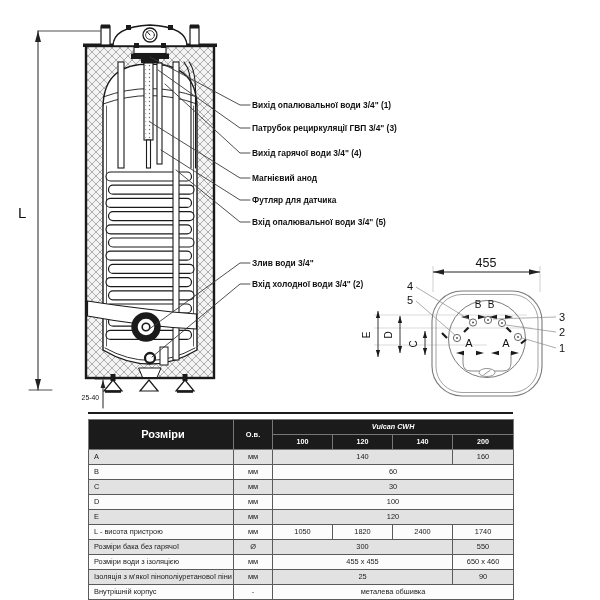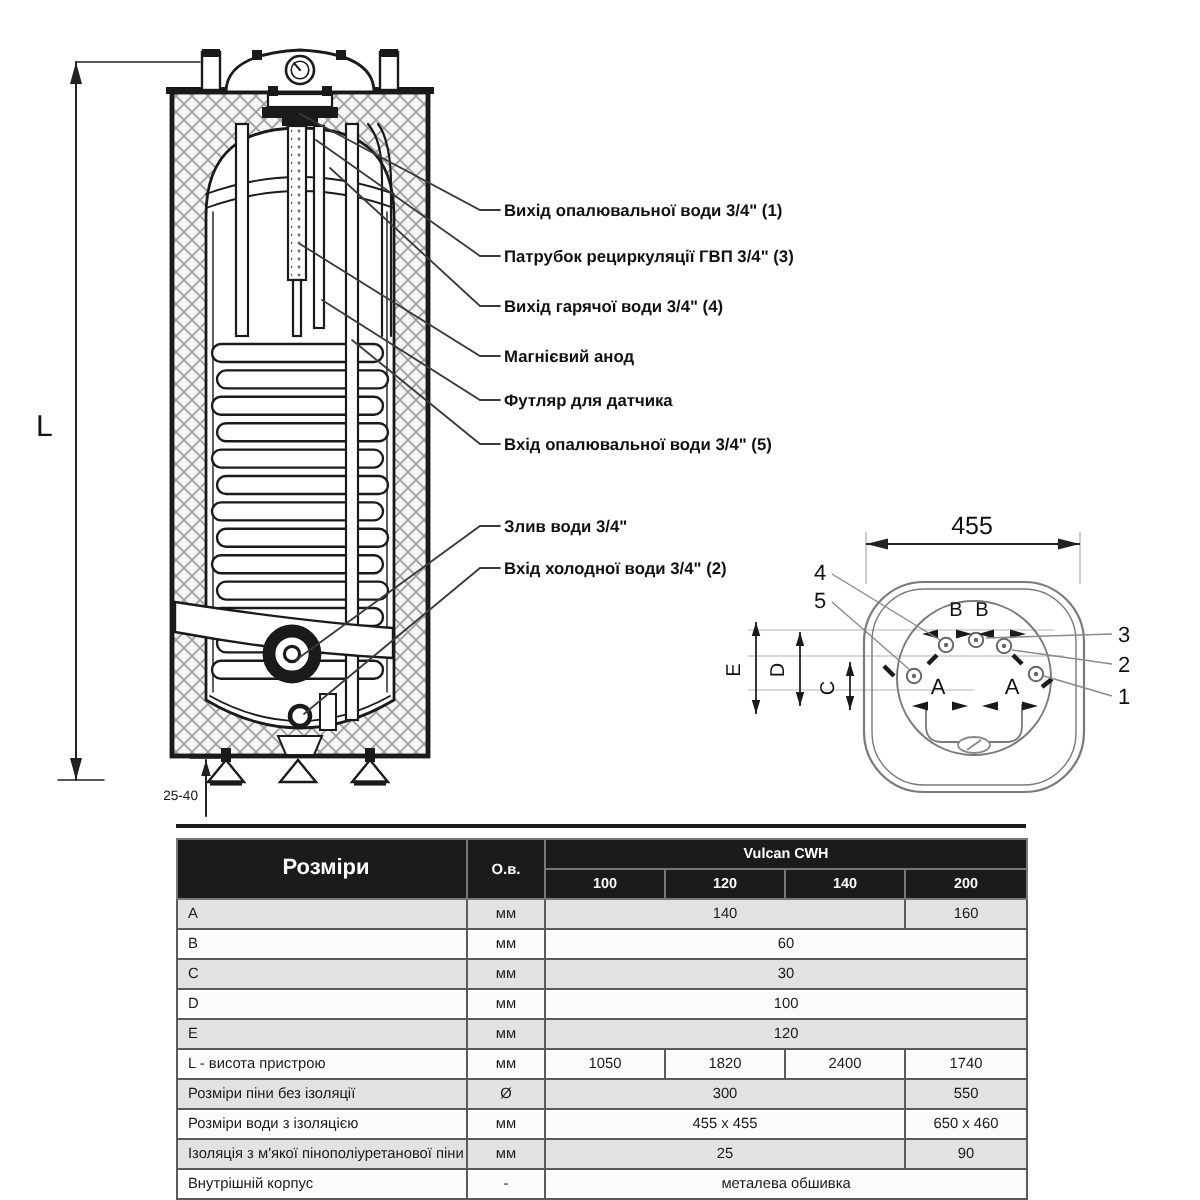--- a/index.html
+++ b/index.html
@@ -7,21 +7,21 @@
          font-family:"Liberation Sans",sans-serif;}
   #drawing{position:absolute;left:0;top:0;}
   
   #table-rule{position:absolute;left:88px;top:412px;width:425px;height:2px;background:#1c1c1c;}
   #dims{position:absolute;left:88px;top:419px;width:425px;border-collapse:collapse;table-layout:fixed;}
   #dims th,#dims td{border:1px solid #5a5a5a;padding:0 2px;font-size:7.4px;line-height:1;
                     height:14px;text-align:center;color:#1a1a1a;overflow:hidden;white-space:nowrap;}
   #dims thead th{background:#1b1b1b;color:#fff;border-color:#777;font-weight:bold;}
   #dims th.h-name{font-size:11px;text-align:center;padding-left:6px;}
   #dims th.h-unit{font-size:7.4px;}
-  #dims th.h-group{font-size:7.2px;}
+  #dims th.h-group{font-size:7.2px;font-style:italic;}
   #dims th.h-size{font-size:7.2px;font-weight:bold;}
   #dims td.name{text-align:left;padding-left:5px;}
   #dims tr.shade td{background:#e2e2e2;}
   #dims tr.plain td{background:#fcfcfc;}
   
   text{font-family:"Liberation Sans",sans-serif;fill:#111;}
   .part-label{font-size:8.4px;font-weight:bold;}
   .dim-big{font-size:15px;}
   .dim-455{font-size:12.5px;}
   .dim-num{font-size:11px;}
@@ -327,21 +327,21 @@
         </tr>
         <tr class="plain">
           <td class="name">L - висота пристрою</td>
           <td class="unit">мм</td>
           <td class="val" colspan="1">1050</td>
           <td class="val" colspan="1">1820</td>
           <td class="val" colspan="1">2400</td>
           <td class="val" colspan="1">1740</td>
         </tr>
         <tr class="shade">
-          <td class="name">Розміри піни без ізоляції</td>
+          <td class="name">Розміри бака без гарячої</td>
           <td class="unit">Ø</td>
           <td class="val" colspan="3">300</td>
           <td class="val" colspan="1">550</td>
         </tr>
         <tr class="plain">
           <td class="name">Розміри води з ізоляцією</td>
           <td class="unit">мм</td>
           <td class="val" colspan="3">455 x 455</td>
           <td class="val" colspan="1">650 x 460</td>
         </tr>

